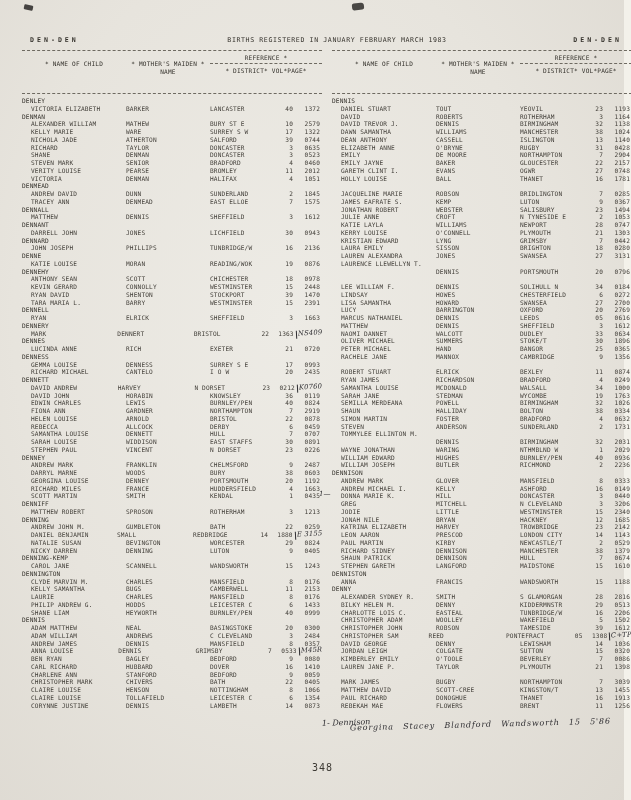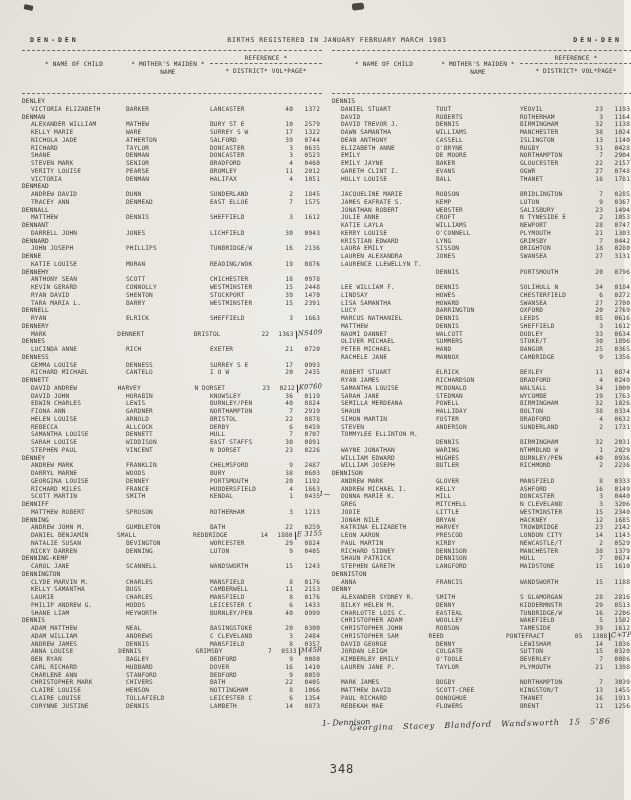--- a/index.html
+++ b/index.html
@@ -41,21 +41,21 @@
   .vo{width:13px;text-align:right;}
   .pg{width:27px;text-align:right;}
   
   .hand{font-family:"DejaVu Serif", serif;font-style:italic;color:#2e2d31;}
   .annot{margin-left:2px;font-size:6.8px;transform:rotate(-3deg);display:inline-block;border-left:1px solid #2e2d31;padding-left:1px;}
   .margin-mark{position:absolute;left:-13px;top:-1px;font-size:7px;}
   .hw-block{position:absolute;left:322px;top:710px;width:300px;}
   .hw1{font-size:8px;transform:rotate(-2deg);display:inline-block;}
   .hw2{position:absolute;left:28px;top:10px;font-size:8px;letter-spacing:0.8px;word-spacing:6px;transform:rotate(-1.5deg);white-space:nowrap;}
   
-  .pagenum{position:absolute;left:292px;top:762px;width:100px;text-align:center;font-size:12px;color:#3c3933;letter-spacing:1px;}
+  .pagenum{position:absolute;left:312px;top:762px;width:100px;font-size:10px;color:#3c3933;letter-spacing:1px;}
 </style>
 </head>
 <body>
 
 <div class="page">
 
   <div class="edge-strip"></div>
   <div class="mark1"></div>
   <div class="mark2"></div>
 

